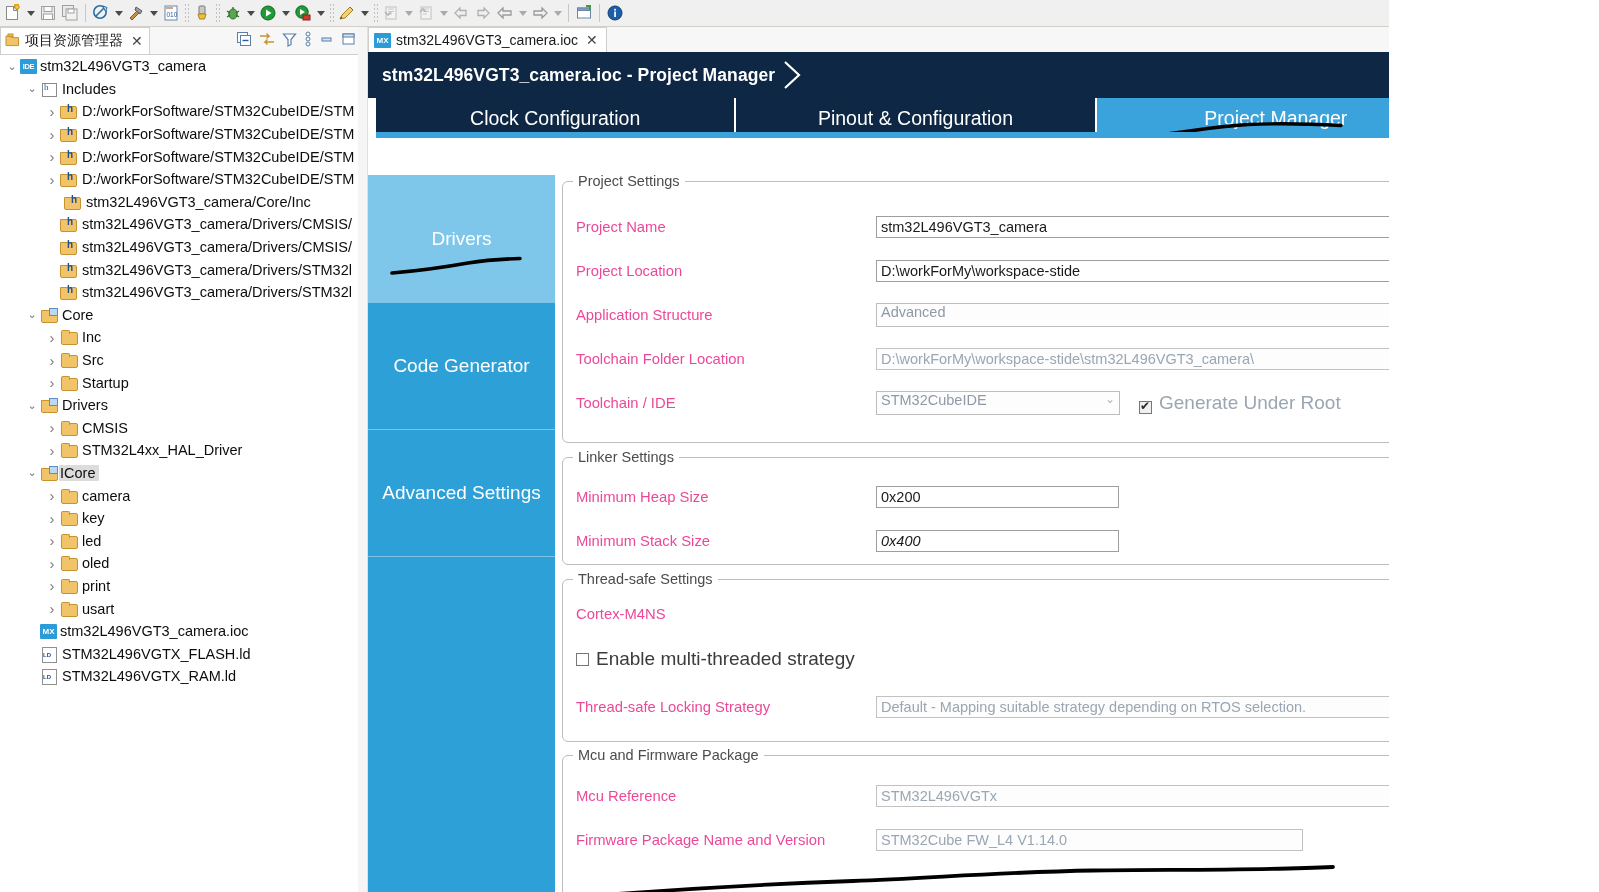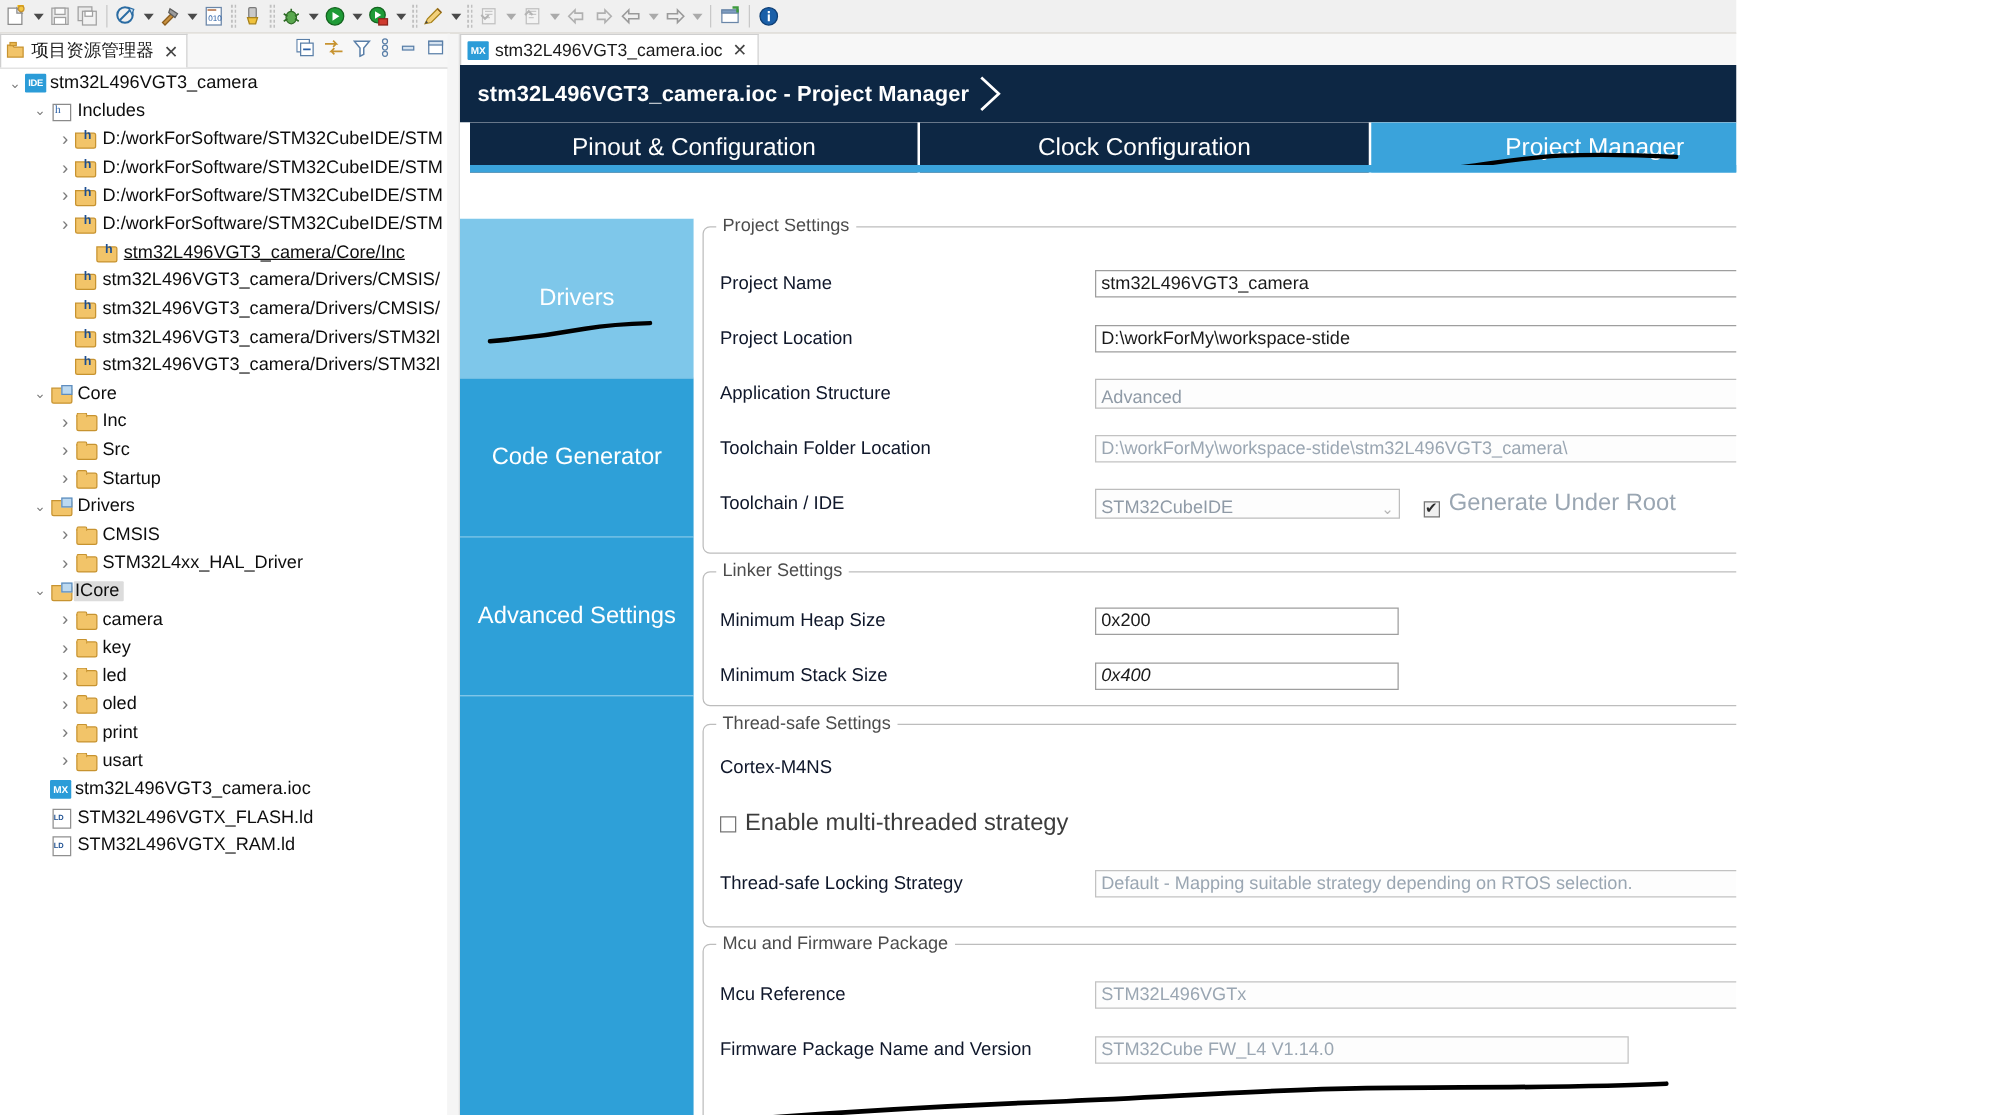--- a/index.html
+++ b/index.html
@@ -210,32 +210,32 @@
   .group {
     position: relative; border: 1px solid #bdbdbd; border-radius: 6px;
     margin: 0 0 0 0; padding-top: 8px; background: #fff;
   }
   .group > .gtitle {
     position: absolute; top: -9px; left: 10px; background: #fff;
     padding: 0 5px; font-size: 14.5px; color: #4c4c4c;
   }
   .frow { display: flex; align-items: center; }
   .flabel {
-    width: 313px; flex: 0 0 313px; font-size: 14.8px; color: #0f172a;
+    width: 313px; flex: 0 0 313px; font-size: 14.8px; color: #ec4899;
     padding-left: 13px;
   }
   .finput {
     height: 22px; border: 1px solid #9e9e9e; background: #ffffff;
     font-size: 14.5px; color: #1a1a1a; display: flex; align-items: center;
     padding: 0 4px;
   }
   .finput.dim { color: #9aa6b2; border-color: #c2c2c2; background: #fdfdfd; }
   .fcombo {
     height: 24px; border: 1px solid #bdbdbd; background: #fdfdfd;
-    font-size: 14.5px; color: #8f9aa6; display: flex; align-items: flex-end;
+    font-size: 14.5px; color: #8f9aa6; display: flex; align-items: flex-start;
     padding: 0 4px; justify-content: space-between;
   }
   .caret { color: #b5b5b5; font-size: 12px; padding-left: 6px; }
   .cbox {
     width: 13px; height: 13px; border: 1px solid #767676; background: #fff;
     flex: 0 0 13px; position: relative;
   }
   .cbox.checked { background: #f0f0f0; }
   .cbox.checked::after {
     content: "✔"; position: absolute; left: 0px; top: -3px; font-size: 12px;
@@ -492,21 +492,21 @@
         <div class="row" style="padding-left: 44px;">
           <span class="twisty" style="font-size: 15px;">›</span>
           <span class="ico hdr"></span>
           <span class="lbl">D:/workForSoftware/STM32CubeIDE/STM</span>
         </div>
         <div class="row" style="padding-left: 44px;">
           <span class="twisty" style="font-size: 15px;">›</span>
           <span class="ico hdr"></span>
           <span class="lbl">D:/workForSoftware/STM32CubeIDE/STM</span>
         </div>
-        <div class="row" style="padding-left: 61px; text-decoration: underline;">
+        <div class="row" style="padding-left: 48px;">
           <span class="twisty"></span>
           <span class="ico hdr"></span>
           <span class="lbl">stm32L496VGT3_camera/Core/Inc</span>
         </div>
         <div class="row" style="padding-left: 44px;">
           <span class="twisty"></span>
           <span class="ico hdr"></span>
           <span class="lbl">stm32L496VGT3_camera/Drivers/CMSIS/</span>
         </div>
         <div class="row" style="padding-left: 44px;">
@@ -628,24 +628,24 @@
       <span class="ttl">stm32L496VGT3_camera.ioc - Project Manager</span>
       <span class="chevron">
         <svg width="30" height="46" viewBox="0 0 30 46">
           <path d="M4 10 L18 23 L4 36" fill="none" stroke="#ffffff" stroke-width="2.2"></path>
         </svg>
       </span>
     </div>
 
     <div id="cube-tabs">
       <div class="mtab">
+        <span>Clock Configuration</span>
+      </div>
+      <div class="mtab">
         <span>Pinout &amp; Configuration</span>
-      </div>
-      <div class="mtab">
-        <span>Clock Configuration</span>
       </div>
       <div class="mtab active">
         <span>Project Manager</span>
         <svg class="annot" width="200" height="18" viewBox="0 0 200 18" style="left:56px; bottom:-1px;">
           <path d="M3 14 C 30 12, 55 6, 95 3.5 C 130 2, 160 3, 188 4.5" fill="none" stroke="#000000" stroke-width="3.4" stroke-linecap="round"></path>
         </svg>
       </div>
       <div class="mtab" style="max-width:132px;">
         <span></span>
       </div>

